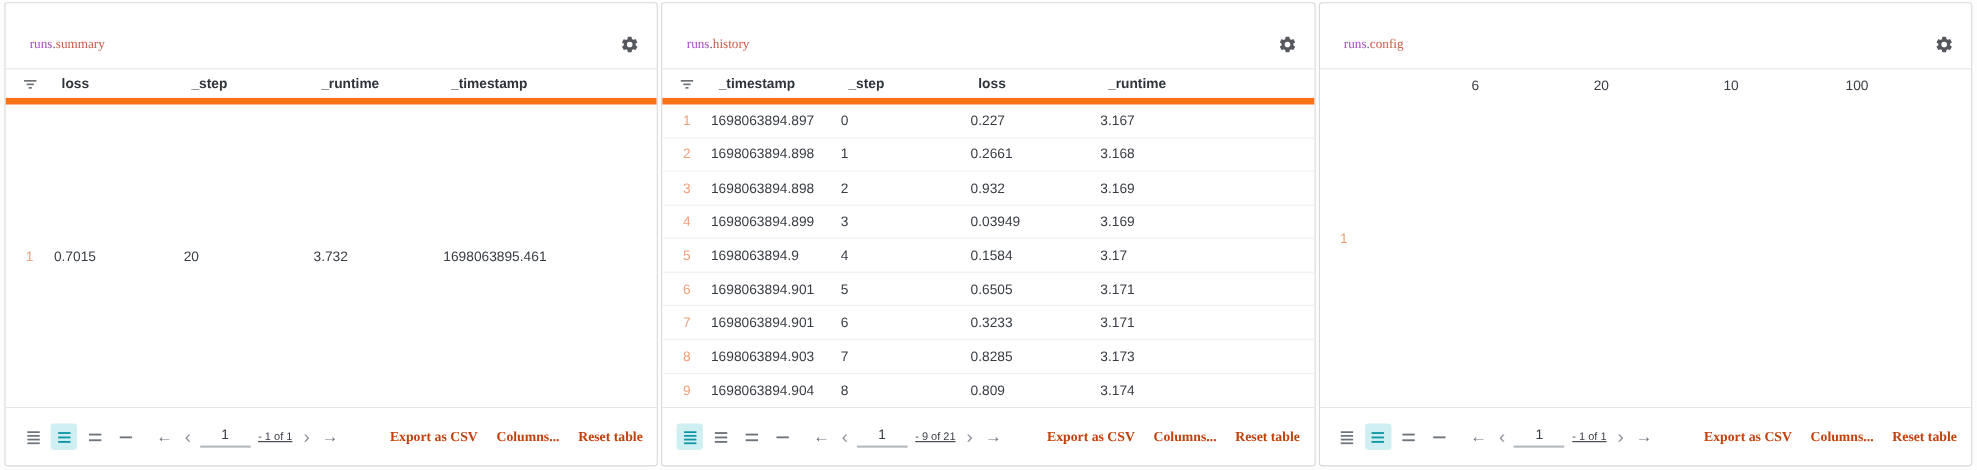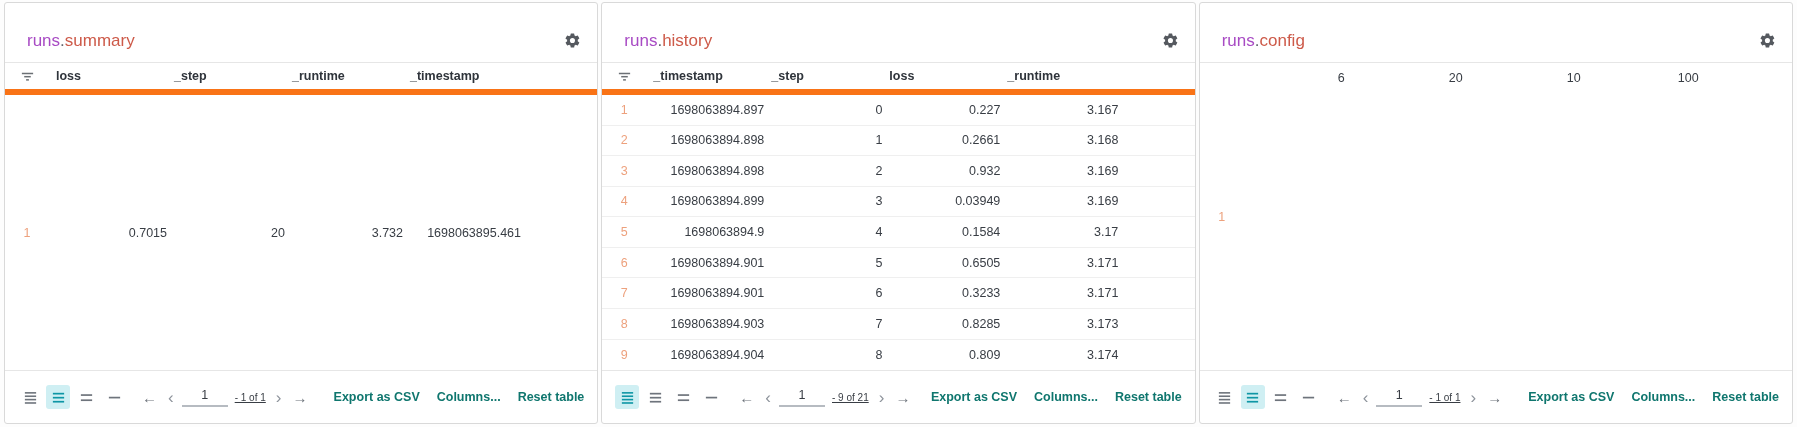--- a/index.html
+++ b/index.html
@@ -1,50 +1,50 @@
 <!DOCTYPE html>
 <html><head>
 <meta charset="utf-8">
 <style>
   html,body{margin:0;padding:0;background:#fdfdfd;}
   body{width:1797px;height:427px;font-family:"Liberation Sans",sans-serif;box-sizing:border-box;}
   .board{display:flex;gap:3px;padding:2px 4px 3px;height:427px;box-sizing:border-box;}
   .panel{flex:1 1 0;min-width:0;background:#fff;border:1px solid #d9d9d9;border-radius:3px;display:flex;flex-direction:column;overflow:hidden;}
 
   .panel-top{height:60px;box-sizing:border-box;display:flex;align-items:center;padding:16px 14px 0 22px;border-bottom:1px solid #e6e6e6;}
-  .title{font-family:Liberation Sans, sans-serif;font-size:17px;letter-spacing:0;white-space:nowrap;}
+  .title{font-family:Liberation Serif, serif;font-size:12px;letter-spacing:0;white-space:nowrap;}
   .t-prefix{color:#a84bc4;}
   .t-dot{color:#61666d;}
   .t-suffix{color:#cd5a49;}
   .gear-btn{margin-left:auto;background:none;border:none;padding:2px;cursor:pointer;display:flex;align-items:center;color:#55595f;}
 
   .grid{display:grid;grid-template-columns:44px 118px 118px 118px 118px;}
   .cols{height:32px;box-sizing:border-box;align-items:center;border-bottom:6px solid #f97316;}
   .filter-cell{display:flex;justify-content:center;color:#6b7075;}
   .col{font-size:12.5px;font-weight:700;color:#2f343b;padding-left:7px;white-space:nowrap;overflow:hidden;}
 
   .tbody{flex:1;display:flex;flex-direction:column;overflow:hidden;}
   .row{height:30.66px;box-sizing:border-box;align-items:center;border-bottom:1px solid #efefef;}
   .tbody .row:last-child{border-bottom:none;}
   .row.tall{height:auto;flex:1;border-bottom:none;}
   .idx{font-size:12.5px;color:#eda17d;text-align:center;}
-  .cell{font-size:12.5px;color:#383d44;text-align:right;white-space:nowrap;}
+  .cell{font-size:12.5px;color:#383d44;text-align:left;white-space:nowrap;}
   .top-vals .cell{align-self:start;padding-top:8px;text-align:right;padding-right:17px;}
   .top-vals .idx{align-self:center;}
 
   .pfooter{height:53px;box-sizing:border-box;border-top:1px solid #e6e6e6;display:flex;align-items:center;padding:0 13px;gap:7px;}
   .rh-group{display:flex;gap:4px;margin-right:6px;}
   .rh-btn{width:24px;height:24px;border:none;border-radius:3px;background:transparent;color:#6e747c;display:flex;align-items:center;justify-content:center;padding:0;cursor:pointer;}
   .rh-btn.active{background:#cfeff3;color:#0e96a5;}
   .nav-btn{background:none;border:none;color:#6e747c;font-size:15px;line-height:1;padding:0 3px;cursor:pointer;}
   .nav-btn.chev{font-size:17px;color:#8d939b;padding:0 1px;}
   .page-input{width:46px;border:none;border-bottom:2px solid #b6bbc1;background:transparent;text-align:center;font-size:12.5px;color:#383d44;padding:1px 0 3px;font-family:"Liberation Sans",sans-serif;}
   .page-info{font-size:10px;color:#383d44;white-space:nowrap;margin-right:2px;text-decoration:underline;}
   .actions{margin-left:auto;display:flex;gap:17px;}
-  .action-btn{background:none;border:none;padding:0;font-size:12.5px;font-weight:600;color:#0f766e;white-space:nowrap;cursor:pointer;font-family:Liberation Sans, sans-serif;}
+  .action-btn{background:none;border:none;padding:0;font-size:12.5px;font-weight:600;color:#c2410c;white-space:nowrap;cursor:pointer;font-family:Liberation Serif, serif;}
 </style>
 </head>
 <body>
 
 <main class="board">
 
   <section class="panel">
     <div class="panel-top">
       <div class="title"><span class="t-prefix">runs</span><span class="t-dot">.</span><span class="t-suffix">summary</span></div>
       <button class="gear-btn">

